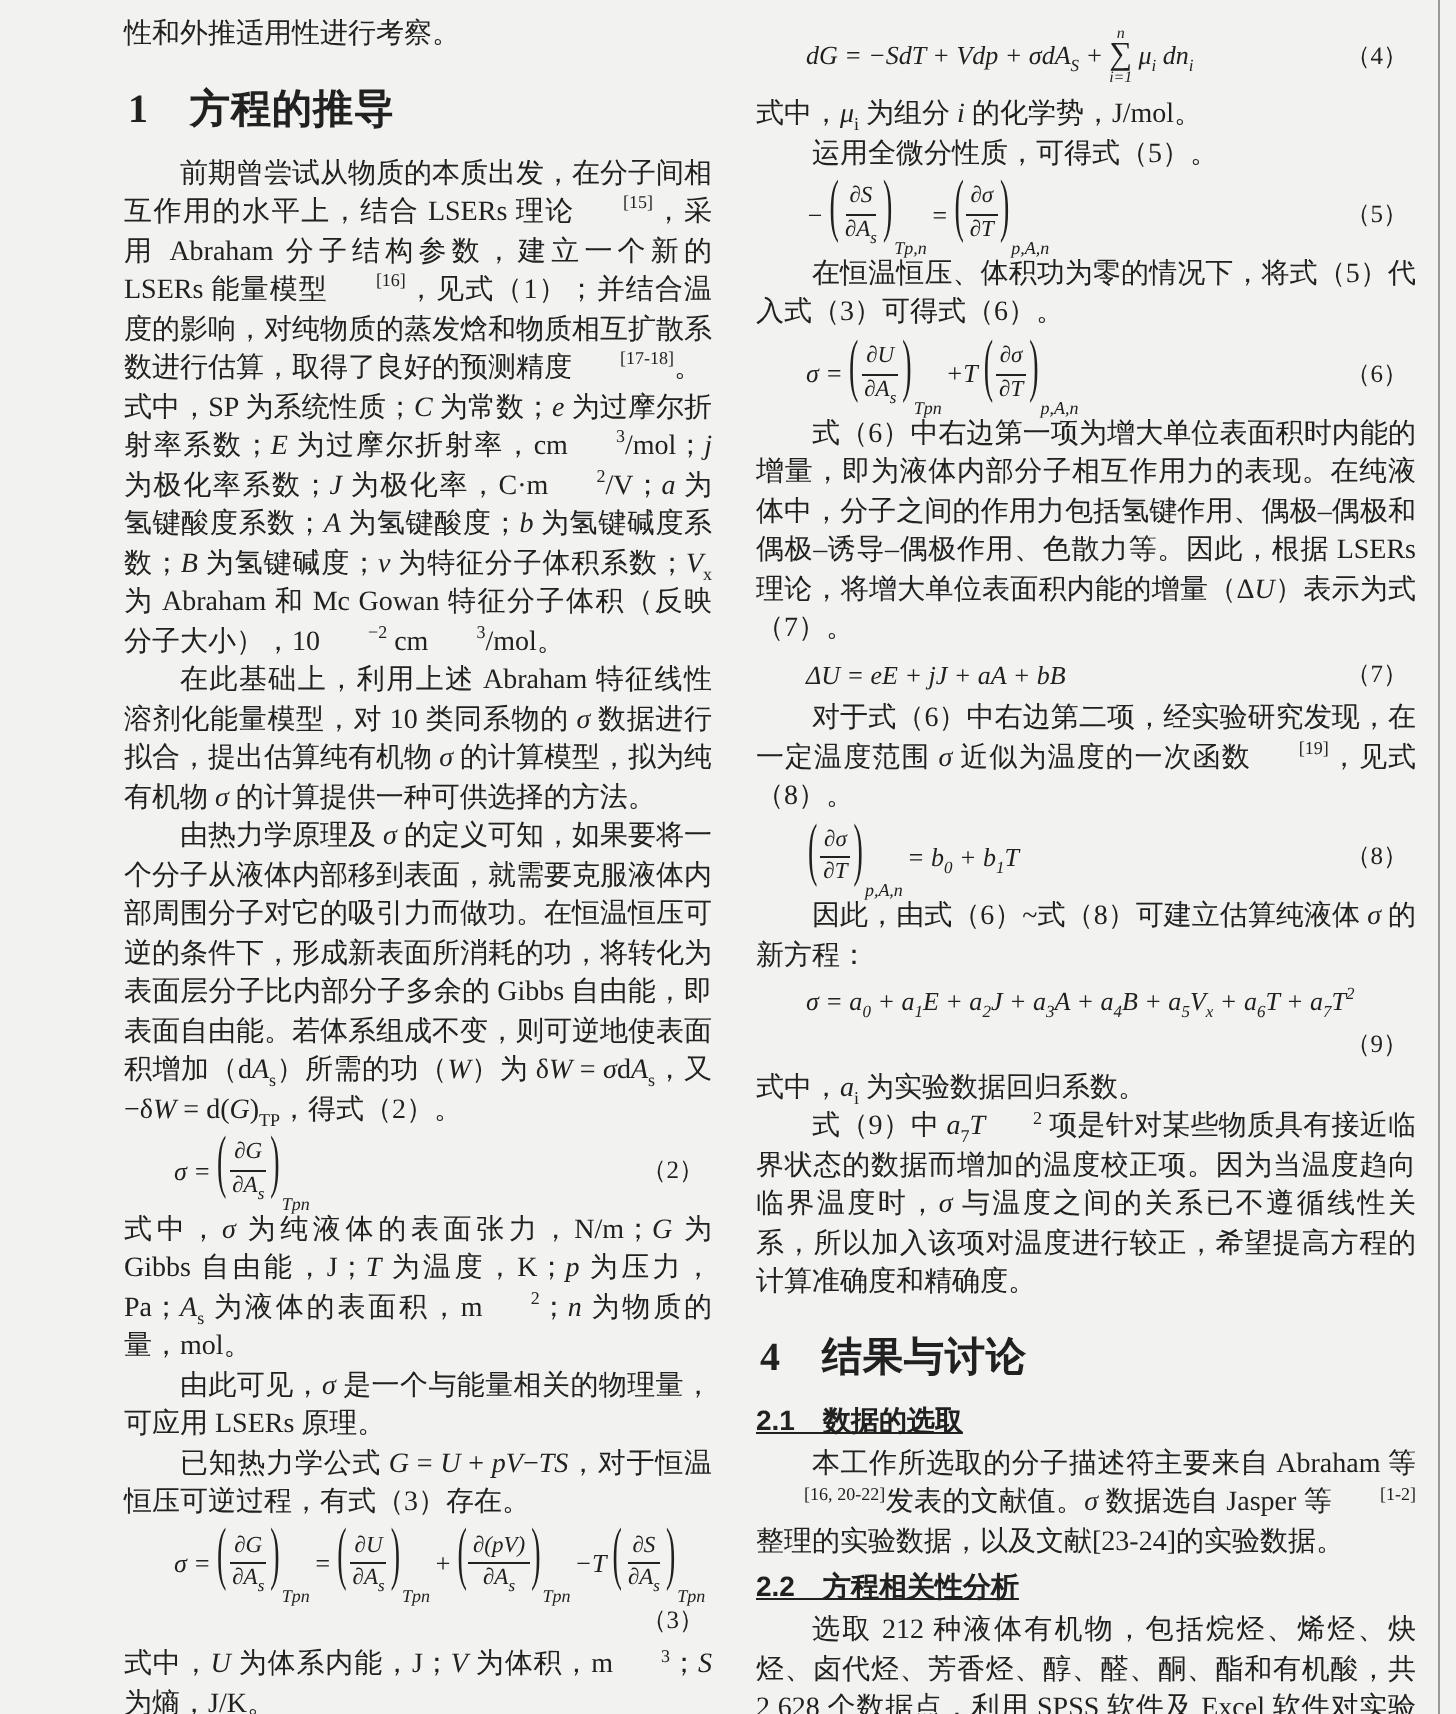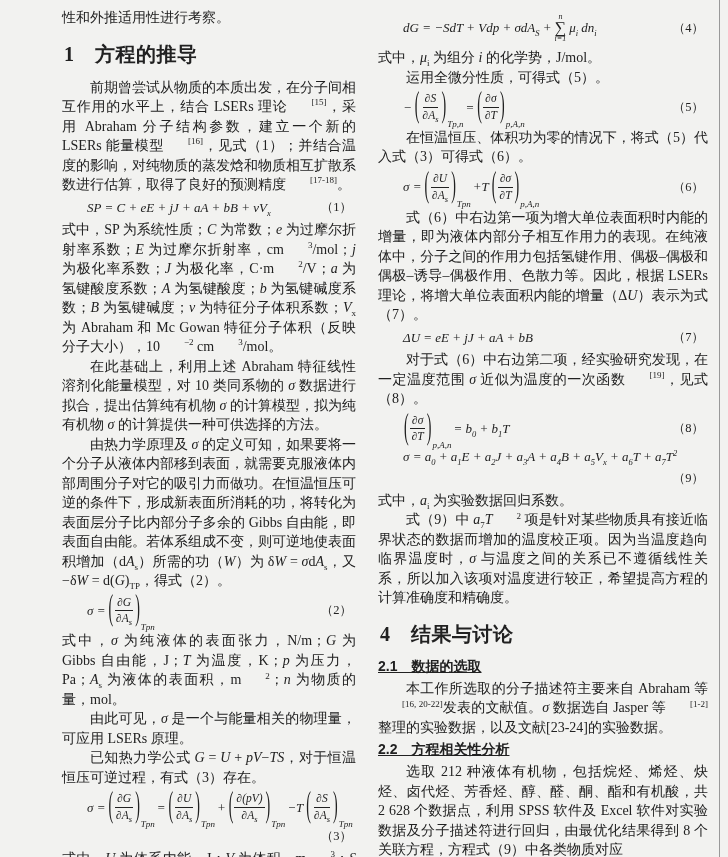--- a/index.html
+++ b/index.html
@@ -118,28 +118,20 @@
   }
 </style>
 </head>
 <body>
 
 <div class="page">
   <div class="col left">
       <p class="para">性和外推适用性进行考察。</p>
       <div class="heading">1　方程的推导</div>
       <p class="para ind">前期曾尝试从物质的本质出发，在分子间相互作用的水平上，结合 LSERs 理论<sup>[15]</sup>，采用 Abraham 分子结构参数，建立一个新的 LSERs 能量模型<sup>[16]</sup>，见式（1）；并结合温度的影响，对纯物质的蒸发焓和物质相互扩散系数进行估算，取得了良好的预测精度<sup>[17-18]</sup>。</p>
-      <div>
-        <div class="formula">
-          <span class="fbody">
-            <span class="fx">SP = C + eE + jJ + aA + bB + vV<sub>x</sub></span>
-          </span>
-          <span class="num">（1）</span>
-        </div>
-      </div>
       <p class="para">式中，SP 为系统性质；<i>C</i> 为常数；<i>e</i> 为过摩尔折射率系数；<i>E</i> 为过摩尔折射率，cm<sup>3</sup>/mol；<i>j</i> 为极化率系数；<i>J</i> 为极化率，C·m<sup>2</sup>/V；<i>a</i> 为氢键酸度系数；<i>A</i> 为氢键酸度；<i>b</i> 为氢键碱度系数；<i>B</i> 为氢键碱度；<i>v</i> 为特征分子体积系数；<i>V</i><sub>x</sub> 为 Abraham 和 Mc Gowan 特征分子体积（反映分子大小），10<sup>−2</sup> cm<sup>3</sup>/mol。</p>
       <p class="para ind">在此基础上，利用上述 Abraham 特征线性溶剂化能量模型，对 10 类同系物的 <i>σ</i> 数据进行拟合，提出估算纯有机物 <i>σ</i> 的计算模型，拟为纯有机物 <i>σ</i> 的计算提供一种可供选择的方法。</p>
       <p class="para ind">由热力学原理及 <i>σ</i> 的定义可知，如果要将一个分子从液体内部移到表面，就需要克服液体内部周围分子对它的吸引力而做功。在恒温恒压可逆的条件下，形成新表面所消耗的功，将转化为表面层分子比内部分子多余的 Gibbs 自由能，即表面自由能。若体系组成不变，则可逆地使表面积增加（d<i>A</i><sub>s</sub>）所需的功（<i>W</i>）为 δ<i>W</i> = <i>σ</i>d<i>A</i><sub>s</sub>，又 −δ<i>W</i> = d(<i>G</i>)<sub>TP</sub>，得式（2）。</p>
       <div>
         <div class="formula">
           <span class="fbody">
             <span class="fx">σ =</span>
             <span class="pw">
               <span class="bp">(</span>
               <span class="frac">
@@ -297,20 +289,21 @@
                 <span class="fd">∂T</span>
               </span>
               <span class="bp">)</span>
               <span class="fsub">p,A,n</span>
             </span>
             <span class="fx">= b<sub>0</sub> + b<sub>1</sub>T</span>
           </span>
           <span class="num">（8）</span>
         </div>
       </div>
+      <p class="para ind">因此，由式（6）~式（8）可建立估算纯液体 <i>σ</i> 的新方程：</p>
       <div>
         <div class="formula">
           <span class="fbody">
             <span class="fx">σ = a<sub>0</sub> + a<sub>1</sub>E + a<sub>2</sub>J + a<sub>3</sub>A + a<sub>4</sub>B + a<sub>5</sub>V<sub>x</sub> + a<sub>6</sub>T + a<sub>7</sub>T<sup>2</sup></span>
           </span>
         </div>
         <div class="numline">（9）</div>
       </div>
       <p class="para">式中，<i>a</i><sub>i</sub> 为实验数据回归系数。</p>
       <p class="para ind">式（9）中 <i>a</i><sub>7</sub><i>T</i><sup>2</sup> 项是针对某些物质具有接近临界状态的数据而增加的温度校正项。因为当温度趋向临界温度时，<i>σ</i> 与温度之间的关系已不遵循线性关系，所以加入该项对温度进行较正，希望提高方程的计算准确度和精确度。</p>

